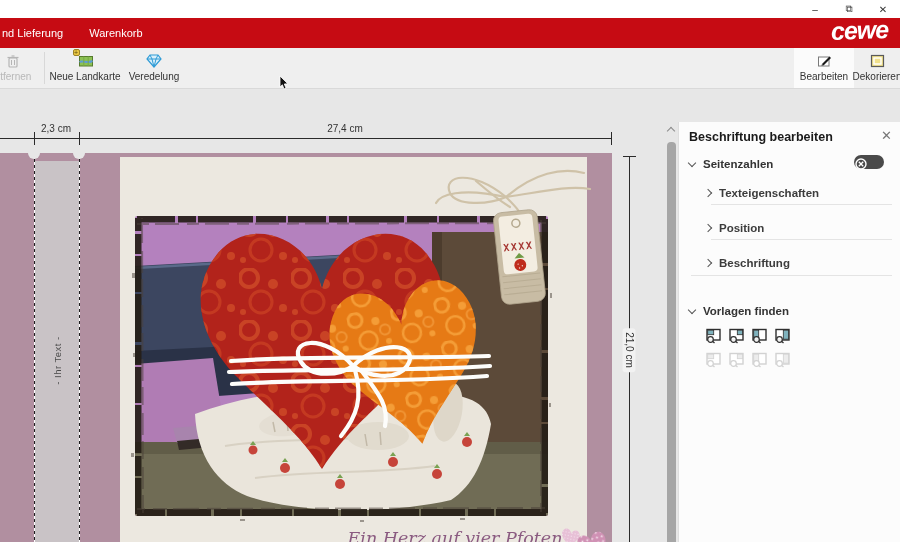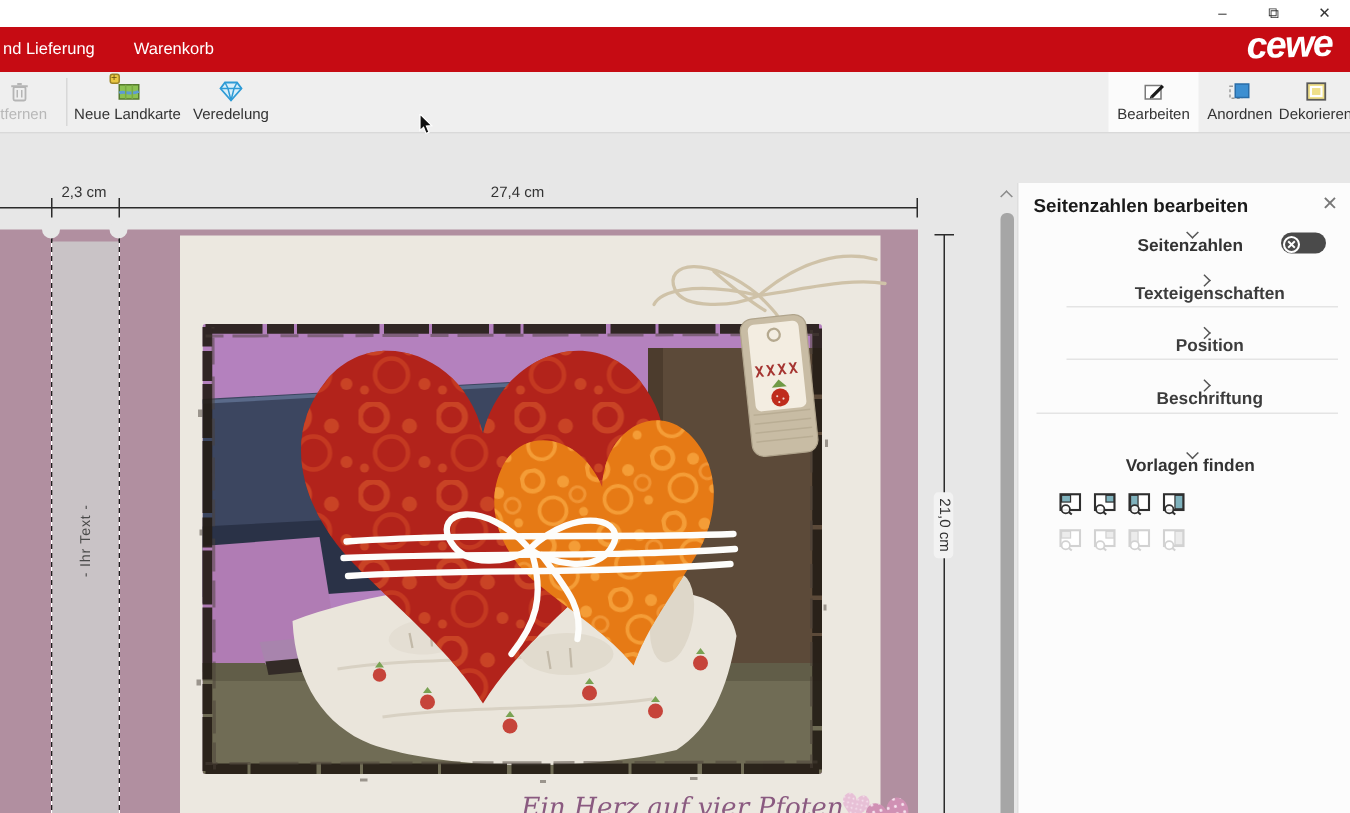--- a/index.html
+++ b/index.html
@@ -58,21 +58,21 @@
   .scroll-up:before { content:""; position:absolute; left:1px; top:2px; width:5px; height:5px; border-left:1.5px solid #8a8a8a; border-top:1.5px solid #8a8a8a; transform:rotate(45deg); }
   .scroll-thumb { position:absolute; right:2px; top:20px; bottom:0; width:9px; background:#a6a6a6; border-radius:4px; }
 
   
   .panel { position:relative; width:222px; background:#fcfcfc; border-left:1px solid #dedede; }
   .panel-title { position:absolute; left:10px; top:8px; font-size:12.5px; font-weight:bold; color:#1a1a1a; }
   .panel-close { position:absolute; right:8px; top:6px; font-size:13px; color:#777; }
   .chev { display:inline-block; width:6px; height:6px; border-right:1.5px solid #555; border-bottom:1.5px solid #555; }
   .chev.down { transform:rotate(45deg); margin-top:-3px; }
   .chev.right { transform:rotate(-45deg); }
-  .prow { position:absolute; left:0; right:0; height:18px; display:flex; align-items:center;flex-direction:column; }
+  .prow { position:absolute; left:0; right:0; height:18px; display:flex; align-items:center; }
   .prow .plabel { font-size:11.5px; color:#333; font-weight:bold; margin-left:8px; }
   .prow.sub .plabel { font-weight:bold; color:#3c3c3c; }
   .pdivider { position:absolute; right:8px; height:1px; background:#e4e4e4; }
   .toggle { position:absolute; right:16px; top:33px; width:30px; height:14px; background:#4a4a4a; border-radius:7px; }
   .toggle .knob { position:absolute; left:1px; top:1px; width:12px; height:12px; }
   .tmpl-row { position:absolute; left:26px; display:flex; gap:5px; }
   .tmpl-btn { width:18px; height:17px; }
 </style>
 </head>
 <body>
@@ -135,29 +135,20 @@
     <div class="tbgroup right">
       <div class="tbbtn active" style="width:60px">
         <span class="ticon">
           <svg width="17" height="16" viewBox="0 0 17 16">
             <rect x="2.5" y="4" width="10.5" height="9" fill="#fff" stroke="#7a7a7a" stroke-width="1"></rect>
             <path d="M6,11 L13.5,3.5 L15,5 L7.5,12.5 Z" fill="#1a1a1a"></path>
             <path d="M6,11 L5.5,12.7 L7.2,12.3 Z" fill="#1a1a1a"></path>
           </svg>
         </span>
         <span class="tlabel">Bearbeiten</span>
-      </div>
-      <div class="tbbtn" style="width:55px">
-        <span class="ticon">
-          <svg width="17" height="16" viewBox="0 0 17 16">
-            <rect x="2" y="4.5" width="8" height="8" fill="none" stroke="#9a9a9a" stroke-width="1" stroke-dasharray="2 1.5"></rect>
-            <rect x="5.5" y="3" width="9" height="9" fill="#3d8fd1" stroke="#2a6da8" stroke-width="1"></rect>
-          </svg>
-        </span>
-        <span class="tlabel">Anordnen</span>
       </div>
       <div class="tbbtn" style="width:46px">
         <span class="ticon">
           <svg width="17" height="16" viewBox="0 0 17 16">
             <rect x="2.5" y="2.5" width="12" height="11" fill="#f0e08a" stroke="#5a5a5a" stroke-width="1.2"></rect>
             <rect x="5" y="5" width="7" height="6" fill="none" stroke="#fff" stroke-width="1.4"></rect>
           </svg>
         </span>
         <span class="tlabel">Dekorieren</span>
       </div>
@@ -343,21 +334,21 @@
             </g>
           </g>
         </svg>
       </div>
 
       <div class="scroll-up"></div>
       <div class="scroll-thumb"></div>
     </div>
 
     <div class="panel">
-      <div class="panel-title">Seitenzahlen bearbeiten</div>
+      <div class="panel-title">Beschriftung bearbeiten</div>
       <div class="panel-close">✕</div>
 
       <div class="prow" style="top:33px">
         <span class="chev down" style="margin-left:10px"></span>
         <span class="plabel">Seitenzahlen</span>
       </div>
       <div class="toggle">
         <span class="knob">
           <svg width="12" height="12" viewBox="0 0 12 12">
             <circle cx="6" cy="6" r="5" fill="none" stroke="#fff" stroke-width="1.4"></circle>

